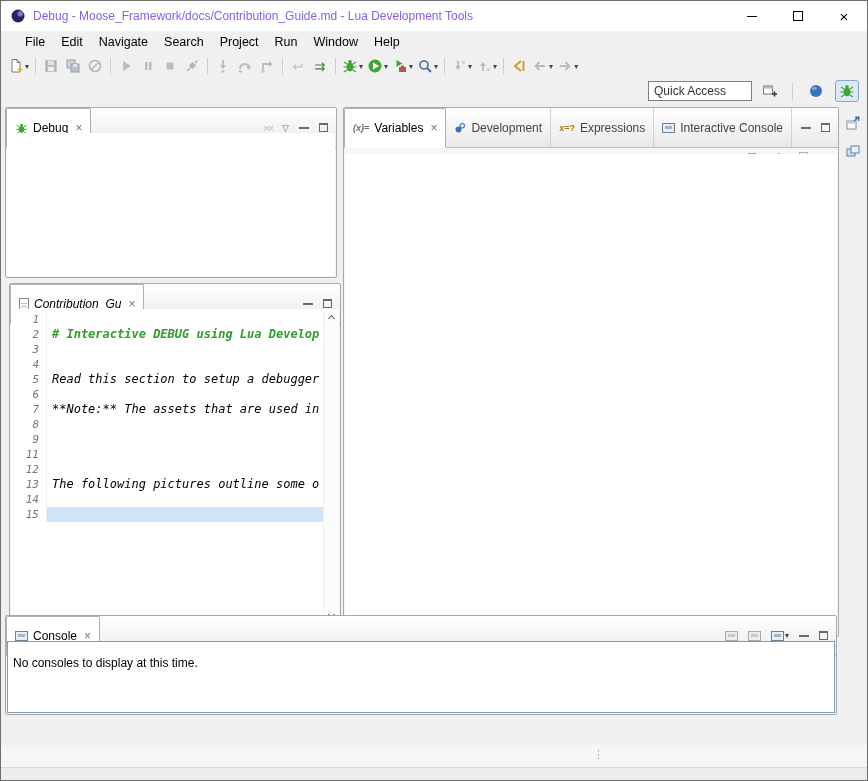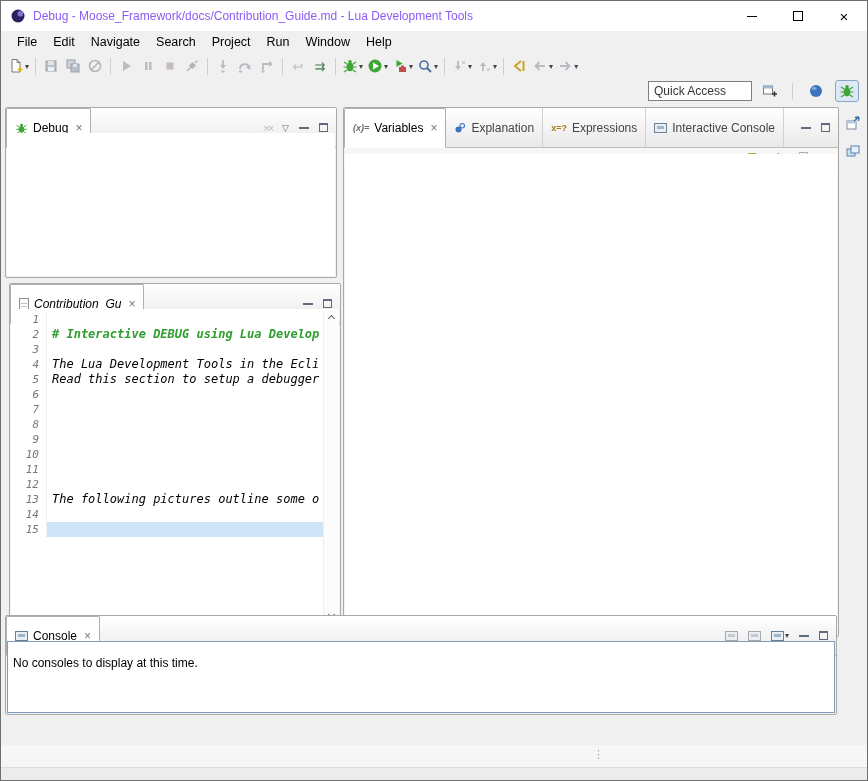--- a/index.html
+++ b/index.html
@@ -11,21 +11,21 @@
   .titlebar { position:absolute; top:0; left:0; right:0; height:30px; background:#ffffff; display:flex; align-items:center; }
   .app-icon { margin:0 7px 0 9px; display:flex; }
   .title-text { font-size:12px; color:#8b5cf6; }
   .win-controls { margin-left:auto; display:flex; height:100%; }
   .win-btn { width:46px; height:100%; display:flex; align-items:center; justify-content:center; }
   .glyph-min { width:10px; height:1px; border-bottom:1px solid #000; display:inline-block; }
   .glyph-max { width:10px; height:10px; border:1px solid #000; display:inline-block; }
   .glyph-close { font-size:15px; line-height:1; }
 
   
-  .menubar { position:absolute; top:30px; left:0; right:0; height:22px; display:flex; align-items:center; padding-left:8px; background:#f0f0f0;text-align:right; }
+  .menubar { position:absolute; top:30px; left:0; right:0; height:22px; display:flex; align-items:center; padding-left:16px; background:#f0f0f0;text-align:right; }
   .menu-item { padding:2px 8px; font-size:12.5px; }
   .toolbar { position:absolute; top:52px; left:0; right:0; height:26px; display:flex; align-items:center; padding-left:5px; }
   .tb-btn { height:22px; min-width:22px; display:inline-flex; align-items:center; justify-content:center; padding:0 2px; }
   .tb-btn svg { display:block; }
   .tb-sep { width:1px; height:17px; background:#cfcfcf; margin:0 4px; }
   .dd { font-size:8px; color:#444; margin-left:1px; }
   .dis { color:#b8bec4; }
   .gl { font-size:13px; line-height:1; }
   .toolbar2 { position:absolute; top:78px; left:0; right:0; height:24px; display:flex; align-items:center; justify-content:flex-end; padding-right:8px; gap:7px; }
   .qa-input { width:104px; height:20px; border:1px solid #7f7f7f; background:#fff; padding:0 5px; font-family:"Liberation Sans",sans-serif; font-size:12px; color:#333; }
@@ -329,21 +329,21 @@
       <span class="tab active">
         <span class="vars-ico">(x)=</span>
         <span>Variables</span>
         <span class="tab-close">×</span>
       </span>
       <span class="tab">
         <svg width="12" height="12" viewBox="0 0 16 16">
             <circle cx="6" cy="10" r="4" fill="#3b74bc"></circle>
             <circle cx="11" cy="5" r="3" fill="none" stroke="#3b74bc" stroke-width="1.4"></circle>
           </svg>
-        <span>Explanation</span>
+        <span>Development</span>
       </span>
       <span class="tab">
         <span class="expr-ico">x=?</span>
         <span>Expressions</span>
       </span>
       <span class="tab">
         <span class="mon"></span>
         <span>Interactive Console</span>
       </span>
       <span class="tab-controls">
@@ -389,27 +389,26 @@
       <span class="tab-controls">
         <span class="ico-min"></span>
         <span class="ico-max"></span>
       </span>
     </div>
     <div class="editor-body">
       <div class="editor-lines">
           <div class="code-line"><span class="ln">1</span><span class="code plain"></span></div>
           <div class="code-line"><span class="ln">2</span><span class="code header"># Interactive DEBUG using Lua Develop</span></div>
           <div class="code-line"><span class="ln">3</span><span class="code plain"></span></div>
-          <div class="code-line"><span class="ln">4</span><span class="code plain">The Lua Development Tools in the Ecli</span></div>
+          <div class="code-line"><span class="ln">4</span></div>
           <div class="code-line"><span class="ln">5</span><span class="code plain">Read this section to setup a debugger</span></div>
           <div class="code-line"><span class="ln">6</span><span class="code plain"></span></div>
-          <div class="code-line"><span class="ln">7</span></div>
+          <div class="code-line"><span class="ln">7</span><span class="code plain">**Note:** The assets that are used in</span></div>
           <div class="code-line"><span class="ln">8</span></div>
           <div class="code-line"><span class="ln">9</span><span class="code plain"></span></div>
-          <div class="code-line"><span class="ln">10</span><span class="code plain"></span></div>
           <div class="code-line"><span class="ln">11</span></div>
           <div class="code-line"><span class="ln">12</span><span class="code plain"></span></div>
           <div class="code-line"><span class="ln">13</span><span class="code plain">The following pictures outline some o</span></div>
           <div class="code-line"><span class="ln">14</span><span class="code plain"></span></div>
           <div class="code-line current"><span class="ln">15</span><span class="code plain"></span></div>
         </div>
       <div class="vscroll">
         <span class="vs-btn top">
             <span class="chev up"></span>
           </span>

